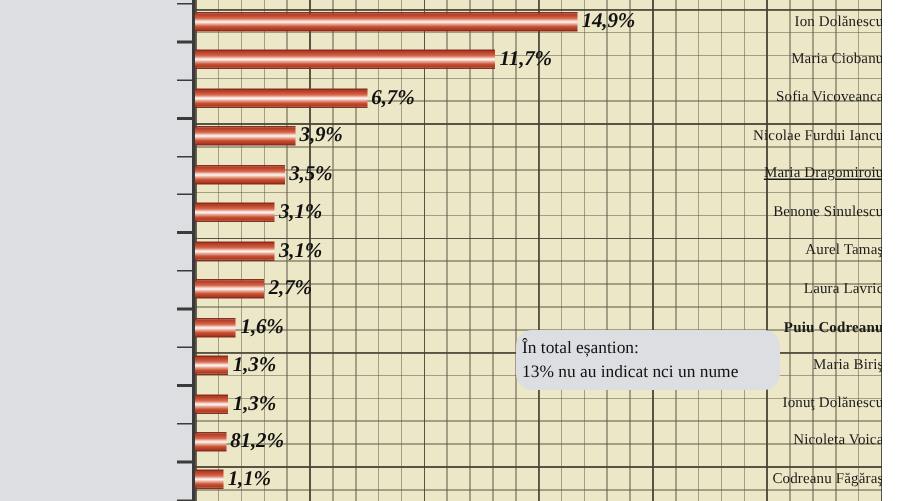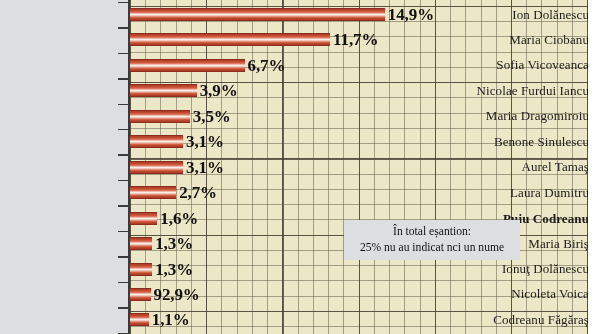--- a/index.html
+++ b/index.html
@@ -27,21 +27,21 @@
     width: 128px;
     height: 334px;
     background: #dcdee1;
     z-index: 5;
   }
   .cat-label {
     position: absolute;
     right: 11px;
     width: 122px;
     text-align: right;
-    font-size: 13px;
+    font-size: 10px;
     line-height: 13px;
     color: #1b1b1b;
     white-space: nowrap;
     letter-spacing: 0.1px;
   }
 
   
   .plot {
     position: absolute;
     left: 128px;
@@ -118,41 +118,42 @@
       #c9512f 80%,
       #a63524 100%);
     border-top: 1px solid #8d2d1d;
     border-bottom: 1px solid #8d2d1d;
     box-sizing: border-box;
   }
   .bar-value {
     position: absolute;
     left: 100%;
     margin-left: 3px;
-    font-size: 17px;
+    font-size: 14px;
     font-weight: bold;
     color: #111111;
     white-space: nowrap;
     line-height: 13px;
     letter-spacing: -0.1px;
+    font-style: italic;
   }
 
   
   .note-box {
     position: absolute;
     left: 344px;
     top: 220px;
     width: 168px;
     padding: 4px 4px 5px 4px;
     background: #dcdee1;
     z-index: 8;
-    text-align: center;
     font-size: 11.6px;
     line-height: 15.6px;
     color: #111111;
+    border-radius: 11px;
   }
   .note-line { white-space: nowrap; display: block; }
 </style>
 </head>
 <body>
 
 <div id="chart-root">
 
   <div class="plot"></div>
   <div class="plot-right-margin"></div>
@@ -197,21 +198,21 @@
       <div class="bar-wrap" style="top: 237.05px;">
         <div class="bar" style="width: 22.23px;"></div>
         <div class="bar-value">1,3%</div>
       </div>
       <div class="bar-wrap" style="top: 262.5px;">
         <div class="bar" style="width: 22.23px;"></div>
         <div class="bar-value">1,3%</div>
       </div>
       <div class="bar-wrap" style="top: 287.95px;">
         <div class="bar" style="width: 20.52px;"></div>
-        <div class="bar-value">92,9%</div>
+        <div class="bar-value">81,2%</div>
       </div>
       <div class="bar-wrap" style="top: 313.4px; justify-content: flex-end;">
         <div class="bar" style="width: 18.81px;"></div>
         <div class="bar-value">1,1%</div>
       </div>
     </div>
 
   <div class="axis-line"></div>
   <div id="ticks-layer">
       <div class="tick" style="top: 1.775px;"></div>
@@ -229,29 +230,29 @@
       <div class="tick" style="top: 307.175px;"></div>
       <div class="tick" style="top: 332.625px;"></div>
     </div>
 
   <div class="label-panel"></div>
   <div id="labels-layer">
       <div class="cat-label" style="top: 7.5px;">Ion Dolănescu</div>
       <div class="cat-label" style="top: 32.95px;">Maria Ciobanu</div>
       <div class="cat-label" style="top: 58.4px;">Sofia Vicoveanca</div>
       <div class="cat-label" style="top: 83.85px;">Nicolae Furdui Iancu</div>
-      <div class="cat-label" style="top: 109.3px;">Maria Dragomiroiu</div>
+      <div class="cat-label" style="top: 109.3px; text-decoration: underline;">Maria Dragomiroiu</div>
       <div class="cat-label" style="top: 134.75px;">Benone Sinulescu</div>
       <div class="cat-label" style="top: 160.2px;">Aurel Tamaş</div>
-      <div class="cat-label" style="top: 185.65px;">Laura Dumitru</div>
+      <div class="cat-label" style="top: 185.65px;">Laura Lavric</div>
       <div class="cat-label" style="top: 212px; font-weight: bold;">Puiu Codreanu</div>
       <div class="cat-label" style="top: 236.55px;">Maria Biriş</div>
       <div class="cat-label" style="top: 262px;">Ionuţ Dolănescu</div>
       <div class="cat-label" style="top: 287.45px;">Nicoleta Voica</div>
       <div class="cat-label" style="top: 312.9px;">Codreanu Făgăraş</div>
     </div>
 
   <div class="note-box">
     <span class="note-line">În total eșantion:</span>
-    <span class="note-line">25% nu au indicat nci un nume</span>
+    <span class="note-line">13% nu au indicat nci un nume</span>
   </div>
 
 </div>
 
 </body></html>

